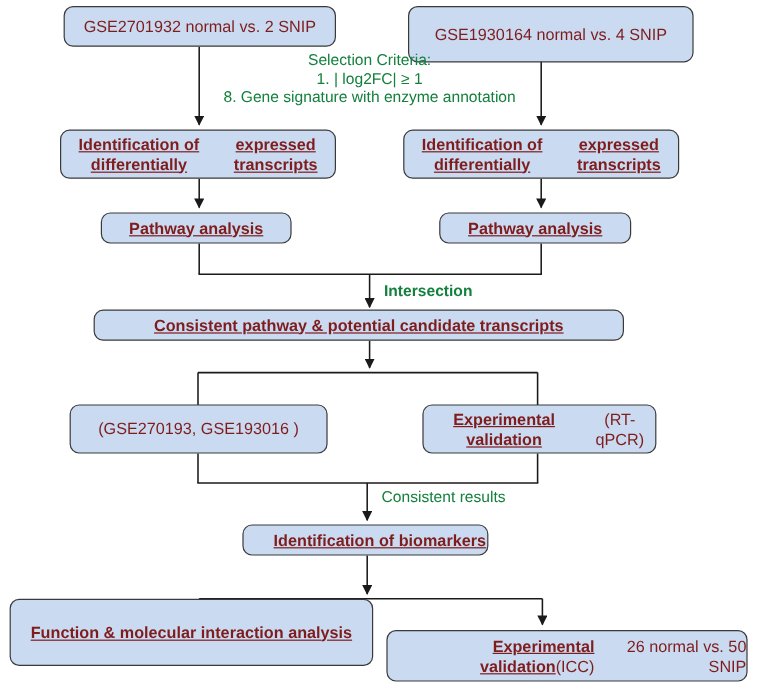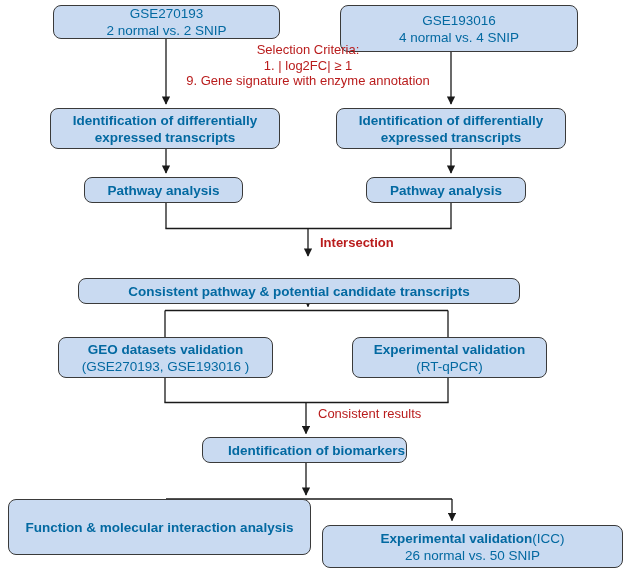--- a/index.html
+++ b/index.html
@@ -22,33 +22,32 @@
     width: 631px;
     height: 573px;
   }
   .node {
     position: absolute;
     box-sizing: border-box;
     background: #c9daf1;
     border: 1.6px solid #3a3a3a;
     border-radius: 8px;
     display: flex;
-    flex-direction: column;
     align-items: center;
     justify-content: center;
     text-align: center;
-    color: #0369a1;
+    color: #7f1d1d;
     font-size: 13.5px;
     line-height: 17px;
   }
-  .node .bold { font-weight: bold; }
+  .node .bold { font-weight: bold; text-decoration: underline; }
   .node .reg  { font-weight: normal; }
   .annotation {
     position: absolute;
-    color: #b91c1c;
+    color: #15803d;
     font-size: 13px;
     line-height: 15.5px;
     white-space: nowrap;
   }
   .annotation.center { text-align: center; white-space: normal; }
 </style>
 </head>
 <body>
 
 <div class="canvas">
@@ -94,47 +93,46 @@
     <span class="reg">2 normal vs. 2 SNIP</span>
   </div>
   <div class="node" style="left:340px; top:5px; width:238px; height:47px;">
     <span class="reg">GSE193016</span>
     <span class="reg">4 normal vs. 4 SNIP</span>
   </div>
 
   <div class="annotation center" style="left:163px; top:42px; width:290px;">
     <div>Selection Criteria:</div>
     <div>1. | log2FC| ≥ 1</div>
-    <div>9. Gene signature with enzyme annotation</div>
+    <div>8. Gene signature with enzyme annotation</div>
   </div>
 
   <div class="node" style="left:50px; top:108px; width:230px; height:41px;">
     <span class="bold">Identification of differentially</span>
     <span class="bold">expressed transcripts</span>
   </div>
   <div class="node" style="left:336px; top:108px; width:230px; height:41px;">
     <span class="bold">Identification of differentially</span>
     <span class="bold">expressed transcripts</span>
   </div>
 
   <div class="node" style="left:84px; top:177px; width:159px; height:26px;">
     <span class="bold">Pathway analysis</span>
   </div>
   <div class="node" style="left:366px; top:177px; width:160px; height:26px;">
     <span class="bold">Pathway analysis</span>
   </div>
 
   <div class="annotation" style="left:320px; top:235px;font-weight:bold;">Intersection</div>
 
-  <div class="node" style="left:78px; top:258px; width:442px; height:26px;margin-top:20px;">
+  <div class="node" style="left:78px; top:258px; width:442px; height:26px;">
     <span class="bold">Consistent pathway &amp; potential candidate transcripts</span>
   </div>
 
   <div class="node" style="left:58px; top:337px; width:215px; height:41px;">
-    <span class="bold">GEO datasets validation</span>
     <span class="reg">(GSE270193, GSE193016 )</span>
   </div>
   <div class="node" style="left:352px; top:337px; width:195px; height:41px;">
     <span class="bold">Experimental validation</span>
     <span class="reg">(RT-qPCR)</span>
   </div>
 
   <div class="annotation" style="left:318px; top:406px;text-align:right;">Consistent results</div>
 
   <div class="node" style="left:202px; top:437px; width:205px; height:26px;padding-left:24px;">

